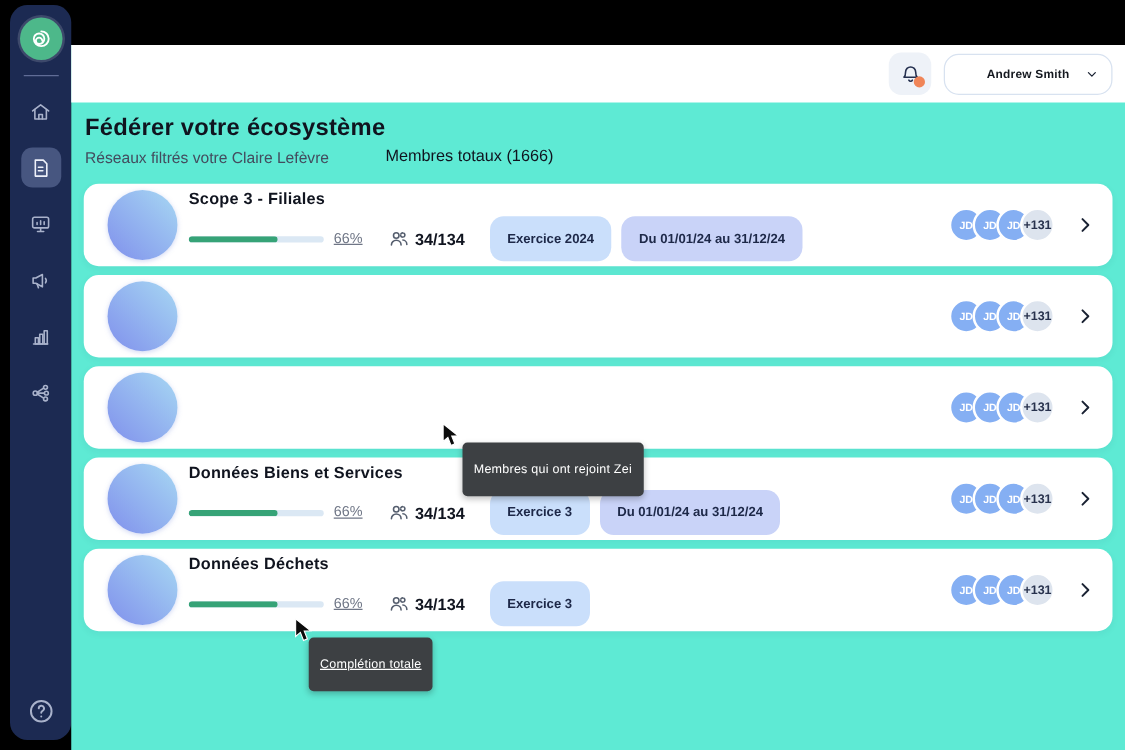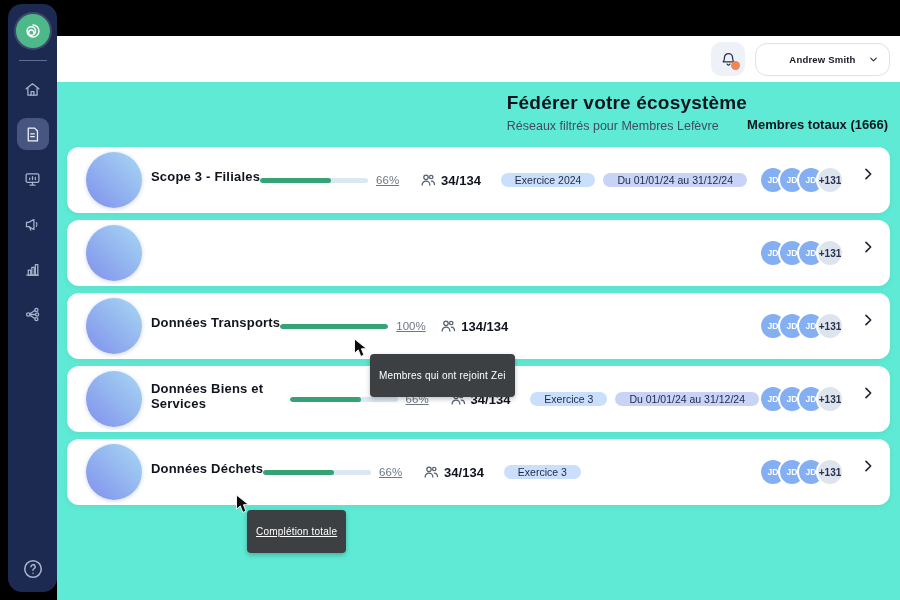--- a/index.html
+++ b/index.html
@@ -40,51 +40,51 @@
     display:flex; align-items:center; justify-content:center; color:#25304f; cursor:pointer;
   }
   .bell-dot { position:absolute; right:5px; bottom:6px; width:9px; height:9px; border-radius:50%; background:#f08558; }
   .user-pill {
     width:135px; height:33px; border:1px solid #d8e2f0; border-radius:12px; background:#fff;
     display:flex; align-items:center; justify-content:center; position:relative; cursor:pointer;
   }
   .user-pill .name { font-size:9.5px; font-weight:600; color:#14181f; letter-spacing:.2px; }
   .user-pill svg { position:absolute; right:10px; width:11px; height:11px; color:#1a2233; }
 
-  .page-header { display:flex; justify-content:flex-end; align-items:flex-end; padding:10px 12px 0 11px; }
+  .page-header { display:flex; justify-content:flex-start; align-items:flex-end; padding:10px 12px 0 11px; }
   .page-title { font-size:19px; font-weight:700; color:#10141f; letter-spacing:.2px; }
   .page-subtitle { margin-top:5px; font-size:12.5px; color:#434c5e; }
-  .members-total { font-size:13px; font-weight:700; color:#10141f; padding-bottom:1px; }
+  .members-total { font-size:13px; font-weight:400; color:#10141f; padding-bottom:1px; }
 
   
   .card-list { margin:14px 10px 0 10px; display:flex; flex-direction:column; gap:7px; }
   .net-card {
     background:#fff; border-radius:12px; height:66px; display:flex; align-items:center;
     padding-left:19px; box-shadow:0 2px 6px rgba(25,40,80,.05); cursor:pointer;
   }
   .org-avatar {
     width:56px; height:56px; border-radius:50%; flex:0 0 auto;
     background:linear-gradient(45deg,#8090ec 0%,#a7d8f3 100%);
     box-shadow:0 1px 4px rgba(120,140,220,.35);
   }
-  .card-body { margin-left:9px; display:flex; flex-direction:row; }
+  .card-body { margin-left:9px; display:flex; flex-direction:column; }
   .card-title { font-size:13px; font-weight:700; color:#10141f; letter-spacing:.2px; margin-bottom:7px; }
   .meta-row { display:flex; align-items:center; }
   .progress-track { width:108px; height:5px; border-radius:3px; background:#dbe8f4; overflow:hidden; }
   .progress-fill { height:100%; border-radius:3px; background:#36a377; }
   .pct { margin-left:8px; width:36px; font-size:11.5px; color:#6f7686;text-decoration:underline; }
   .users-ico { margin-left:8px; color:#555e6e; display:flex; }
   .users-ico svg { width:16px; height:16px; }
   .count { margin-left:5px; font-size:13px; font-weight:700; color:#10141f; }
   .badges { margin-left:20px; display:flex; gap:8px; }
   .badge {
-    height:14px; display:flex; align-items:center; padding:0 14px; border-radius:11px;
-    font-size:10.5px; font-weight:400; color:#1d2848; white-space:nowrap;
-  }
-  .card-right { margin-left:auto; display:flex; }
+    height:36px; display:flex; align-items:center; padding:0 14px; border-radius:11px;
+    font-size:10.5px; font-weight:700; color:#1d2848; white-space:nowrap;
+  }
+  .card-right { margin-left:auto; display:flex; align-items:center; }
   .stack { display:flex; margin-right:16px; }
   .stack-avatar {
     width:28px; height:28px; border-radius:50%; background:#85aff3; border:2px solid #fff;
     display:flex; align-items:center; justify-content:center;
     font-size:8.5px; font-weight:700; color:#fff; margin-left:-9px; flex:0 0 auto;
   }
   .stack-avatar:first-child { margin-left:0; }
   .stack-avatar.more { background:#dde4ee; color:#28324d; font-size:10px; }
   .chev { margin-right:14px; color:#1a2233; display:flex; cursor:pointer; }
   .chev svg { width:16px; height:16px; }
@@ -180,21 +180,21 @@
       <span class="name">Andrew Smith</span>
       <svg viewBox="0 0 24 24" fill="none" stroke="currentColor" stroke-width="2.2" stroke-linecap="round" stroke-linejoin="round">
         <polyline points="6 9 12 15 18 9"></polyline>
       </svg>
     </div>
   </div>
 
   <div class="page-header">
     <div>
       <div class="page-title">Fédérer votre écosystème</div>
-      <div class="page-subtitle">Réseaux filtrés pour Membres Lefèvre</div>
+      <div class="page-subtitle">Réseaux filtrés votre Claire Lefèvre</div>
     </div>
     <div class="members-total">Membres totaux (1666)</div>
   </div>
 
   <div class="card-list">
   <div class="net-card">
     <div class="org-avatar"></div>
     <div class="card-body">
       <div class="card-title">Scope 3 - Filiales</div>
       <div class="meta-row">
@@ -244,39 +244,20 @@
       <span class="chev">
         <svg viewBox="0 0 24 24" fill="none" stroke="currentColor" stroke-width="2.4" stroke-linecap="round" stroke-linejoin="round">
           <polyline points="9 5 16 12 9 19"></polyline>
         </svg>
       </span>
     </div>
   </div>
 
   <div class="net-card">
     <div class="org-avatar"></div>
-    <div class="card-body">
-      <div class="card-title">Données Transports</div>
-      <div class="meta-row">
-        <div class="progress-track">
-          <div class="progress-fill" style="width: 100%;"></div>
-        </div>
-        <span class="pct">100%</span>
-        <span class="users-ico">
-          <svg viewBox="0 0 24 24" fill="none" stroke="currentColor" stroke-width="1.9" stroke-linecap="round">
-            <circle cx="9" cy="8" r="3.3"></circle>
-                <path d="M3.2 19.5c0-3.2 2.6-5.8 5.8-5.8s5.8 2.6 5.8 5.8"></path>
-            <circle cx="16.8" cy="7.5" r="2.6" stroke-dasharray="2.6 1.6"></circle>
-                <path d="M17 13.6c2.6.2 4.7 2.5 4.7 5.2"></path>
-          </svg>
-        </span>
-        <span class="count">134/134</span>
-        <div class="badges"></div>
-      </div>
-    </div>
     <div class="card-right">
       <div class="stack">
             <span class="stack-avatar">JD</span>
             <span class="stack-avatar">JD</span>
             <span class="stack-avatar">JD</span>
             <span class="stack-avatar more">+131</span>
           </div>
       <span class="chev">
         <svg viewBox="0 0 24 24" fill="none" stroke="currentColor" stroke-width="2.4" stroke-linecap="round" stroke-linejoin="round">
           <polyline points="9 5 16 12 9 19"></polyline>

